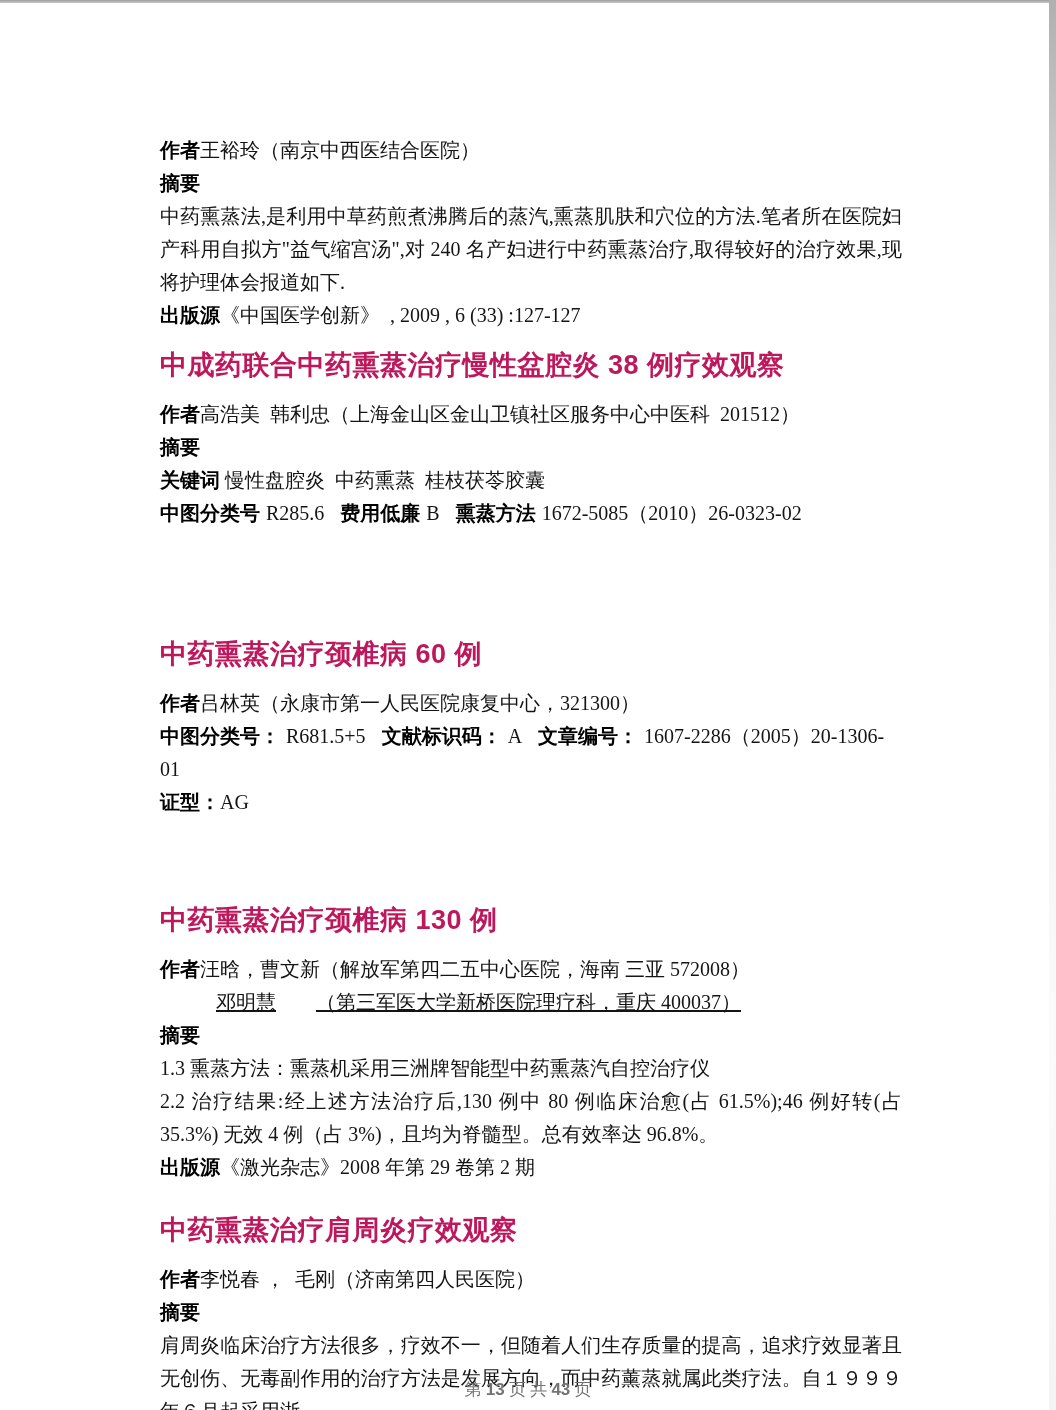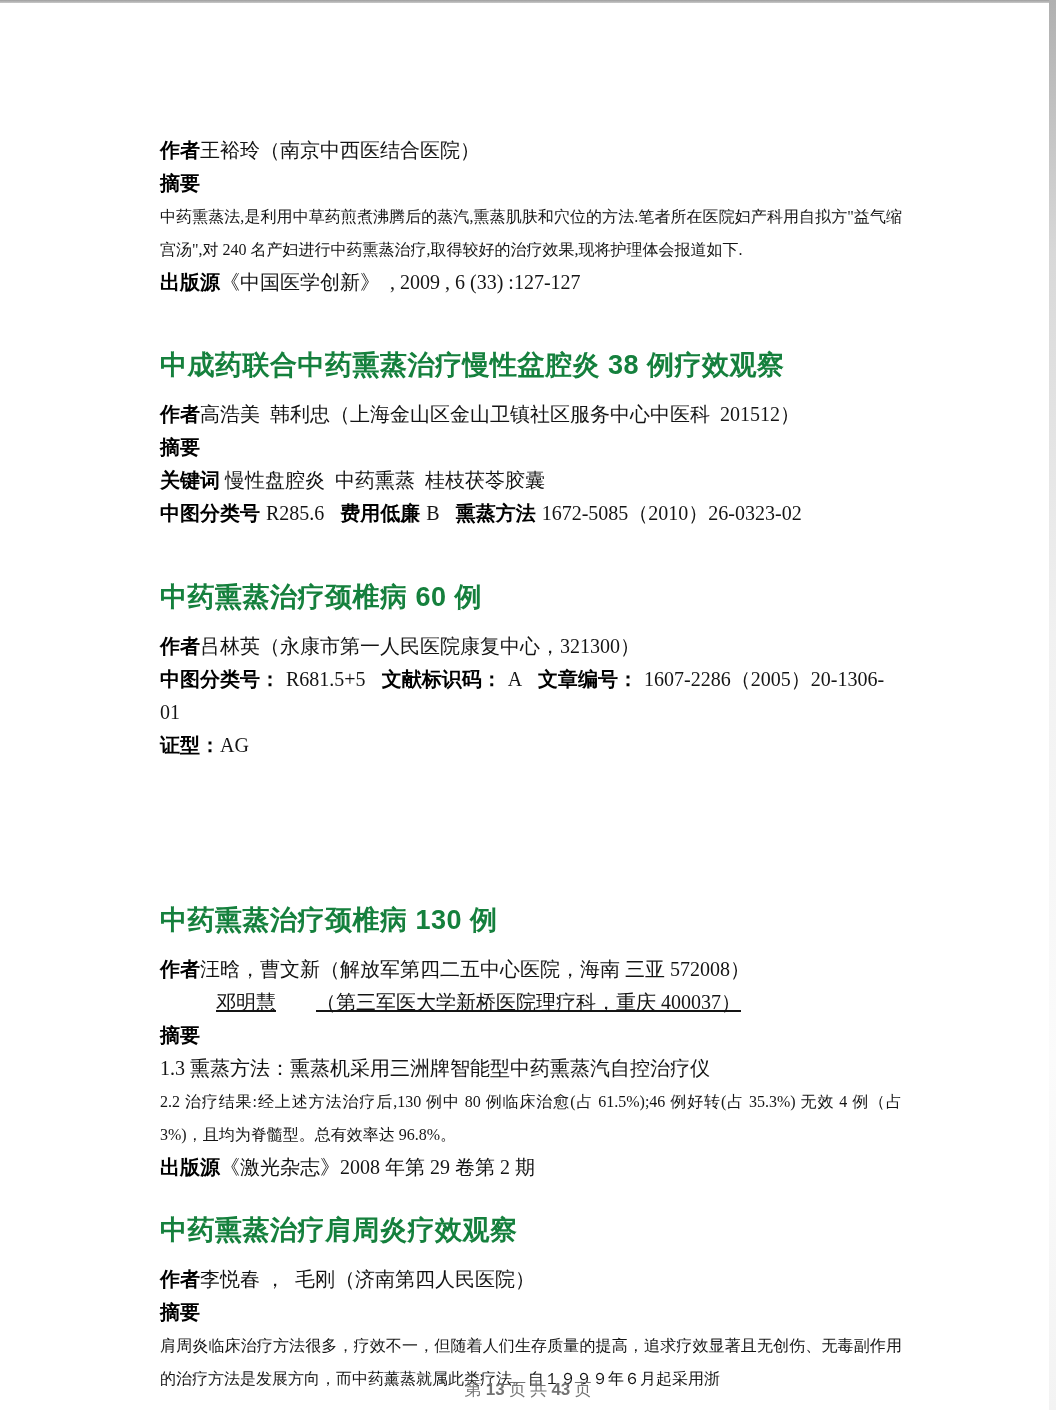--- a/index.html
+++ b/index.html
@@ -16,25 +16,25 @@
     background:linear-gradient(to bottom,#9e9e9e,#c9c9c9);
   }
   .edge-right {
     position:absolute; top:0; right:0; width:7px; height:100%;
     background:linear-gradient(to bottom,#b0b0b0 0%,#d8d8d8 18%,#f1f1f1 45%,#fbfbfb 75%,#f3f3f3 100%);
   }
   .sec { position:absolute; left:160px; width:742px; }
   .title {
     font-family:"Liberation Sans","DejaVu Sans",sans-serif;
     font-weight:700; font-size:27px; line-height:42px;
-    color:#15803d; margin:0 0 12px 0; letter-spacing:0.5px;
+    color:#be185d; margin:0 0 12px 0; letter-spacing:0.5px;
     white-space:pre-wrap;
   }
   .line { font-size:20px; line-height:33px; white-space:pre-wrap; }
-  .para { font-size:16px; line-height:33px; text-align:justify;font-family:Liberation Serif, serif; }
+  .para { font-size:20px; line-height:33px; text-align:justify;font-family:Liberation Serif, serif; }
   .lbl {
     font-family:"Liberation Sans","DejaVu Sans",sans-serif;
     font-weight:700; color:#000;
   }
   .indent2 { text-indent:2em; }
   .a2row { padding-left:56px;text-decoration:underline; }
   .a2name { margin-right:40px; }
   .mv { margin-right:16px; }
   .mv:last-child { margin-right:0;margin-top:20px; }
   .lbl.ml { margin-right:6px; }
@@ -63,21 +63,21 @@
   </section>
 
   <section class="sec" style="top:344px">
     <h2 class="title">中成药联合中药熏蒸治疗慢性盆腔炎 38 例疗效观察</h2>
     <div class="line"><span class="lbl">作者</span><span>高浩美  韩利忠（上海金山区金山卫镇社区服务中心中医科  201512）</span></div>
     <div class="line lbl">摘要</div>
     <div class="line"><span class="lbl">关键词</span><span> 慢性盘腔炎  中药熏蒸  桂枝茯苓胶囊</span></div>
     <div class="line"><span class="lbl ml">中图分类号</span><span class="mv">R285.6</span><span class="lbl ml">费用低廉</span><span class="mv">B</span><span class="lbl ml">熏蒸方法</span><span class="mv">1672-5085（2010）26-0323-02</span></div>
   </section>
 
-  <section class="sec" style="top:576px">
+  <section class="sec" style="top:633px">
     <h2 class="title">中药熏蒸治疗颈椎病 60 例</h2>
     <div class="line"><span class="lbl">作者</span><span>吕林英（永康市第一人民医院康复中心，321300）</span></div>
     <div class="line"><span class="lbl ml">中图分类号：</span><span class="mv">R681.5+5</span><span class="lbl ml">文献标识码：</span><span class="mv">A</span><span class="lbl ml">文章编号：</span><span class="mv">1607-2286（2005）20-1306-01</span></div>
     <div class="line"><span class="lbl">证型：</span><span>AG</span></div>
   </section>
 
   <section class="sec" style="top:899px">
     <h2 class="title">中药熏蒸治疗颈椎病 130 例</h2>
     <div class="line"><span class="lbl">作者</span><span>汪晗，曹文新（解放军第四二五中心医院，海南 三亚 572008）</span></div>
     <div class="line a2row"><span class="a2name">邓明慧</span><span>（第三军医大学新桥医院理疗科，重庆 400037）</span></div>

